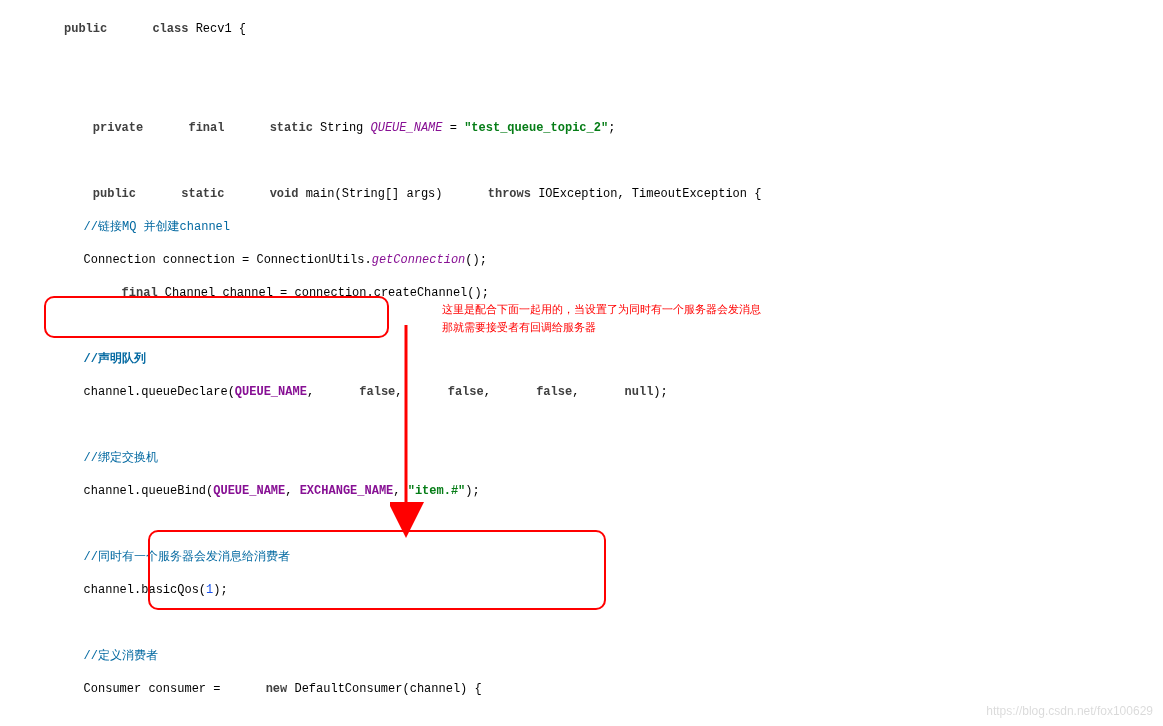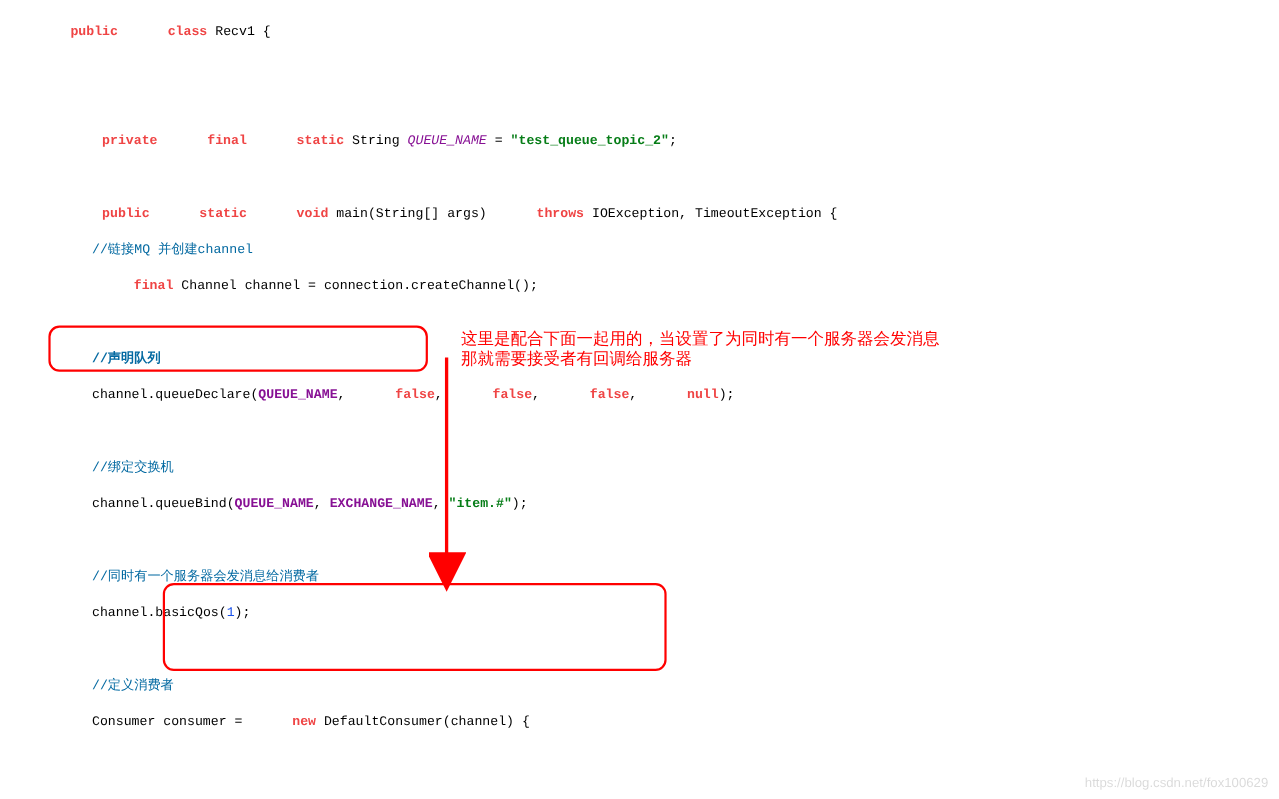--- a/index.html
+++ b/index.html
@@ -13,21 +13,21 @@
   position: relative;
   overflow: hidden;
   padding: 4px 0 0 4px;
 }
 .code {
   position: relative;
   white-space: pre;
   line-height: 16.5px;
   padding-left: 22px;
 }
-.kw { color: #ef4444; font-weight: bold; padding-left: 38px; }
+.kw { color: #404040; font-weight: bold; padding-left: 38px; }
 .str { color: #067d17; font-weight: bold; }
 .num { color: #1750eb; }
 .cmt { color: #0369a1; }
 .it-static { color: #871094; font-style: italic; }
 .static { color: #871094; font-weight: bold; }
 
 .redbox1 {
   position: absolute;
   left: 44px; top: 296px;
   width: 345px; height: 42px;
@@ -38,23 +38,23 @@
 .redbox2 {
   position: absolute;
   left: 148px; top: 530px;
   width: 458px; height: 80px;
   border: 2px solid #ff0000;
   border-radius: 10px;
   pointer-events: none;
 }
 .annotation {
   position: absolute;
-  left: 419px; top: 300px;
+  left: 442px; top: 300px;
   font-family: 'PingFang SC','Microsoft YaHei',sans-serif;
-  font-size: 15px;
+  font-size: 11px;
   color: #ff0000;
   line-height: 18px;
 }
 .arrow-svg {
   position: absolute;
   left: 390px; top: 320px;
   pointer-events: none;
 }
 .watermark {
   position: absolute;
@@ -68,20 +68,21 @@
 <body>
 
 <div class="code">
 <span style="display: block;"><span class="kw">public</span> <span class="kw">class</span> <span>Recv1</span> {</span>
 <span style="display: block;"> </span>
 <span style="display: block;"> </span>
 <span style="display: block;">    <span class="kw">private</span> <span class="kw">final</span> <span class="kw">static</span> <span>String</span> <span class="it-static">QUEUE_NAME</span> = <span class="str">"test_queue_topic_2"</span>;</span>
 <span style="display: block;"> </span>
 <span style="display: block;">    <span class="kw">public</span> <span class="kw">static</span> <span class="kw">void</span> <span>main</span>(<span>String</span>[] <span>args</span>) <span class="kw">throws</span> <span>IOException</span>, <span>TimeoutException</span> {</span>
 <span style="display: block;">        <span class="cmt">//链接MQ 并创建channel</span></span>
+<span style="display: block;">        <span>Connection</span> <span>connection</span> = <span>ConnectionUtils</span>.<span class="it-static">getConnection</span>();</span>
 <span style="display: block;">        <span class="kw">final</span> <span>Channel</span> <span>channel</span> = <span>connection</span>.<span>createChannel</span>();</span>
 <span style="display: block;"> </span>
 <span style="display: block; font-weight: bold;">        <span class="cmt">//声明队列</span></span>
 <span style="display: block;">        <span>channel</span>.<span>queueDeclare</span>(<span class="static">QUEUE_NAME</span>, <span class="kw">false</span>, <span class="kw">false</span>, <span class="kw">false</span>, <span class="kw">null</span>);</span>
 <span style="display: block;"> </span>
 <span style="display: block;">        <span class="cmt">//绑定交换机</span></span>
 <span style="display: block;">        <span>channel</span>.<span>queueBind</span>(<span class="static">QUEUE_NAME</span>, <span class="static">EXCHANGE_NAME</span>, <span class="str">"item.#"</span>);</span>
 <span style="display: block;"> </span>
 <span style="display: block;">        <span class="cmt">//同时有一个服务器会发消息给消费者</span></span>
 <span style="display: block;">        <span>channel</span>.<span>basicQos</span>(<span class="num">1</span>);</span>

